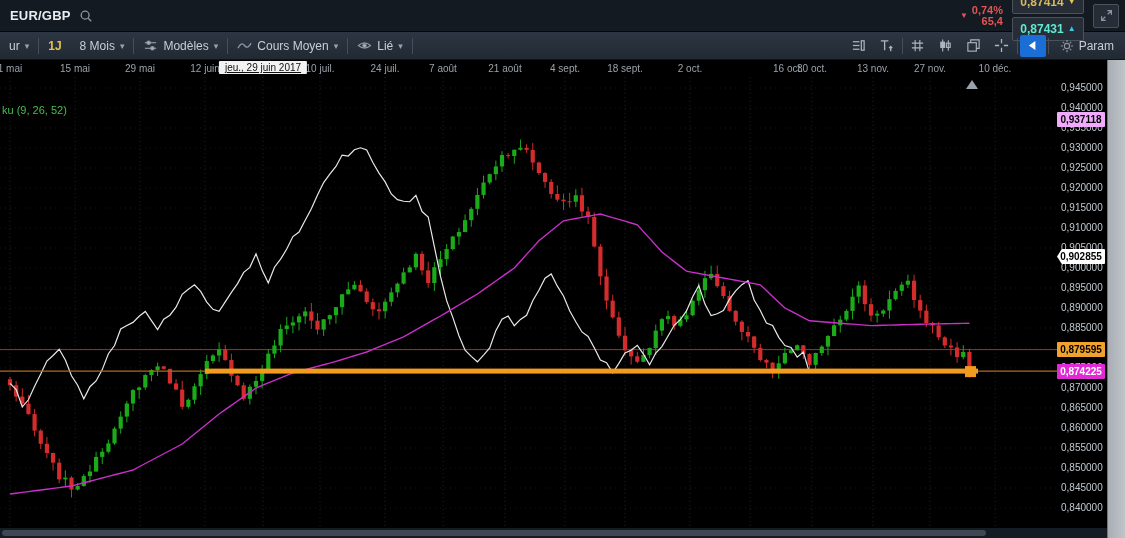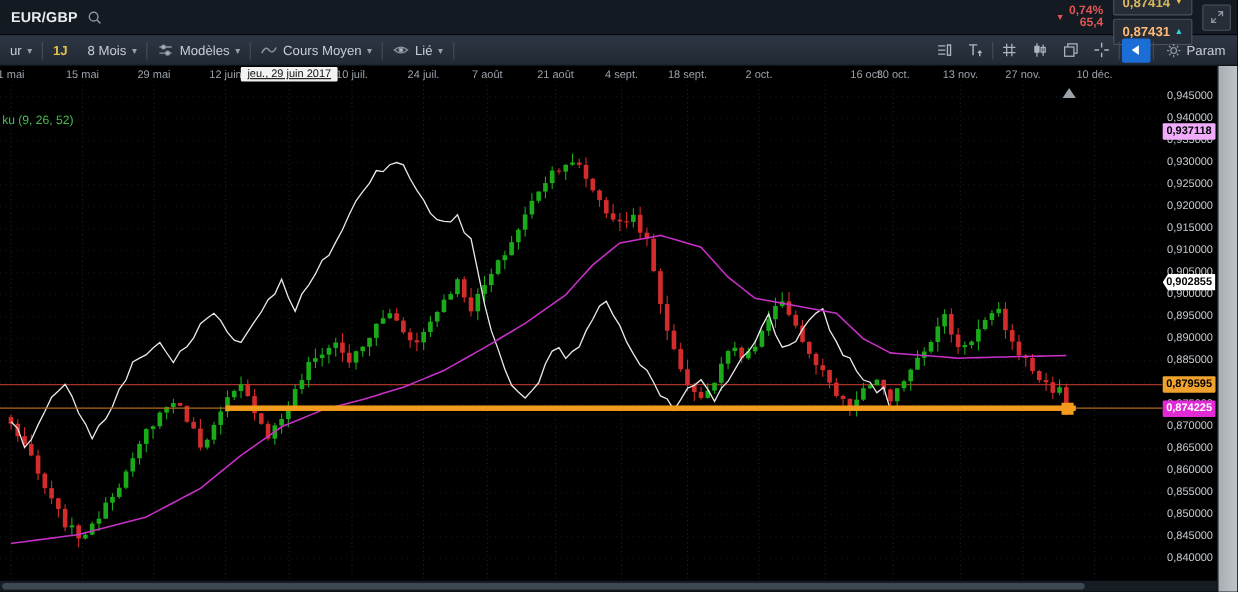--- a/index.html
+++ b/index.html
@@ -13,21 +13,21 @@
   .instrument{color:#e9edf1;font-size:13px;font-weight:bold;letter-spacing:.2px;}
   .icon{display:inline-flex;align-items:center;justify-content:center;color:#8d96a2;}
   .tb-right{display:flex;align-items:center;gap:9px;}
   .change{display:flex;align-items:center;gap:4px;}
   .change .tri{color:#e25555;font-size:8px;line-height:8px;}
   .change .stack{display:flex;flex-direction:column;align-items:flex-end;line-height:11px;}
   .change .stack span{color:#e25555;font-size:11px;font-weight:bold;}
   .quote-btn{height:24px;min-width:72px;background:#262d36;border:1px solid #4a525d;border-radius:2px;
     display:flex;align-items:center;justify-content:center;gap:4px;font-size:12px;font-weight:bold;cursor:pointer;}
   .sell .px{color:#d9b95c;}
-  .buy .px{color:#fdba74;}
+  .buy .px{color:#5eead4;}
   .arr{font-size:8px;line-height:8px;}
   .sell .arr{color:#e8c64a;}
   .buy .arr{color:#39cbe0;}
   .sq-btn{width:26px;height:24px;background:#262d36;border:1px solid #4a525d;border-radius:2px;
     display:flex;align-items:center;justify-content:center;color:#9fb6c8;cursor:pointer;}
 
   
   .toolbar{height:28px;background:linear-gradient(#2d3643,#212933);border-bottom:1px solid #0e1319;
     display:flex;align-items:center;justify-content:space-between;color:#c7ced7;font-size:12px;}
   .tb-group{display:flex;align-items:center;height:100%;}

